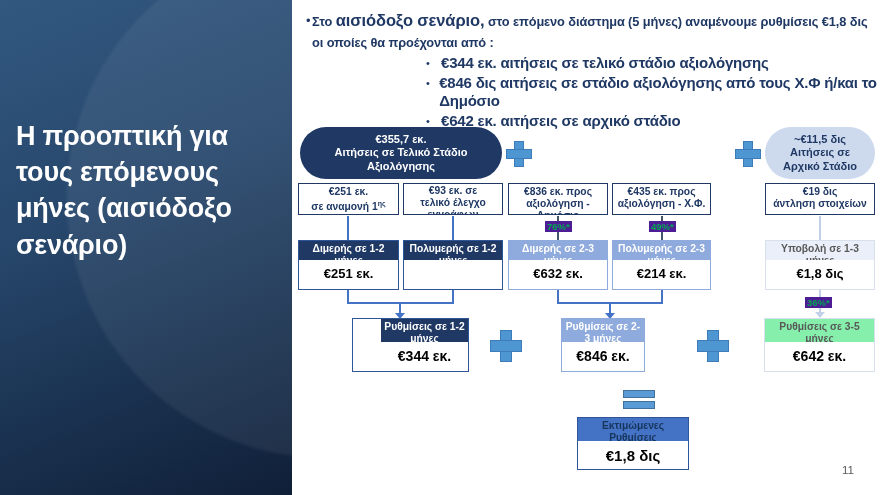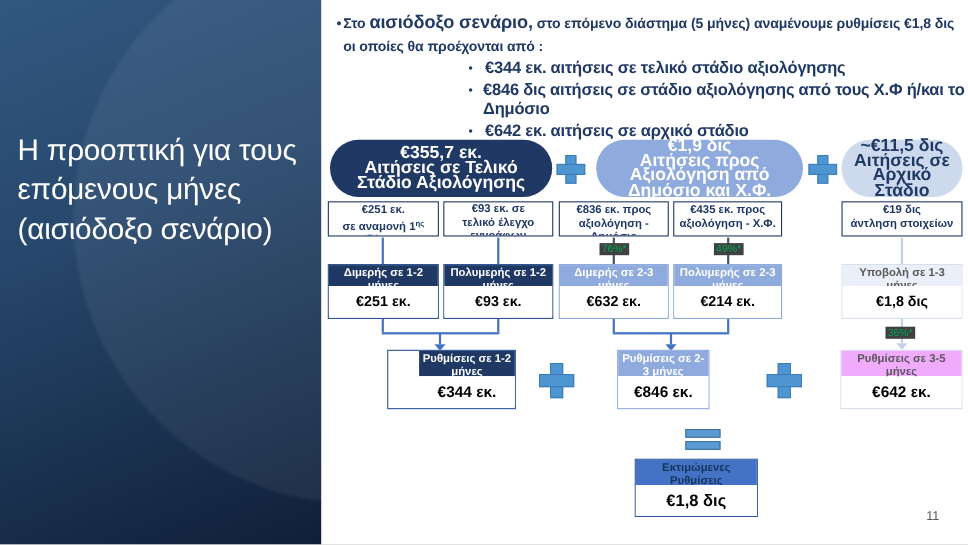--- a/index.html
+++ b/index.html
@@ -6,36 +6,36 @@
   body { font-family:"Liberation Sans", sans-serif; background:#888; }
   .slide { position:relative; width:880px; height:495px; background:#fff; overflow:hidden; margin:0 auto; }
 
   
   .sidebar { position:absolute; left:0; top:0; width:292px; height:495px;
     background:
       radial-gradient(circle 430px at 112% 40%, rgba(255,255,255,0.06) 0 60%, rgba(255,255,255,0) 61%),
       linear-gradient(158deg, #32587F 0%, #27476C 40%, #1A3250 72%, #101F38 100%);
   }
   .sidebar-title { position:absolute; left:16px; top:118px; width:266px;
-    color:#fff; font-size:27px; font-weight:normal; line-height:1.34; letter-spacing:-0.2px; }
+    color:#fff; font-size:27px; font-weight:bold; line-height:1.34; letter-spacing:-0.2px; }
 
   
   .bullets { position:absolute; left:296px; top:10px; width:582px; color:#1F3864; }
   .b-main { display:flex; }
   .b-main .dot { width:16px; padding-left:10px; font-size:13px; line-height:21px; }
   .b-text { width:556px; font-size:12.8px; font-weight:bold; line-height:21px; letter-spacing:-0.1px; }
   .b-text .emph { font-size:16.5px; }
   .b-sub { display:flex; padding-left:130px; margin-top:1px; }
   .b-sub .dot { width:15px; font-size:11px; line-height:18.5px; }
   .b-sub .txt { font-size:15px; font-weight:bold; line-height:18.5px; letter-spacing:-0.2px; }
 
   
   .pill { position:absolute; top:127px; height:52px; border-radius:26px;
     display:flex; flex-direction:column; justify-content:center; text-align:center;
-    font-weight:bold; font-size:16px; line-height:13.5px; padding:2px 6px; }
+    font-weight:bold; font-size:11px; line-height:13.5px; padding:2px 6px; }
   .pill-a { left:300px; width:202px; background:#1F3864; color:#fff; }
   .pill-b { left:542px; width:188px; background:#8FAADC; color:#fff; }
   .pill-c { left:765px; width:110px; background:#CDD9ED; color:#1F3864; }
 
   
   .plus { position:absolute; }
   .plus::before, .plus::after { content:""; position:absolute; background:#4E96D2; border:1px solid #3D7CB8; }
   .plus-sm { width:24px; height:24px; }
   .plus-sm::before { left:8px;  top:0;   width:8px;  height:24px; }
   .plus-sm::after  { left:0;   top:8px;  width:24px; height:8px; }
@@ -55,34 +55,34 @@
   .s3 { left:508px; width:100px; } .s4 { left:612px; width:99px; }
   .s5 { left:765px; width:110px; }
 
   
   .vl { position:absolute; width:2px; background:#4472C4; }
   .hl { position:absolute; height:2px; background:#4472C4; }
   .vl.dark { background:#44546A; } .vl.light, .hl.light { background:#C3D1E8; }
   .arr { position:absolute; width:0; height:0; border-left:5px solid transparent;
     border-right:5px solid transparent; border-top:6px solid #4472C4; }
   .arr.light { border-top-color:#C3D1E8; }
-  .pct { position:absolute; font-size:9.5px; font-weight:normal; color:#00A651;
-    background:#404040; padding:0 2px; z-index:2; }
+  .pct { position:absolute; font-size:9.5px; font-weight:bold; color:#00A651;
+    background:#4c1d95; padding:0 2px; z-index:2; }
 
   
   .fbox { position:absolute; background:#fff; text-align:center; }
   .fbox .hd { overflow:hidden; font-weight:bold; font-size:10.3px; line-height:11.5px; padding:2px 1px 0; }
   .fbox .val { display:flex; align-items:center; justify-content:center;
     font-weight:bold; color:#000; background:#fff; }
   .tl { top:240px; height:50px; } .tl .hd { height:19px; } .tl .val { height:27px; font-size:13px; }
   .res { top:318px; height:54px; } .res .hd { height:23px; } .res .val { height:27px; font-size:14px; }
   .theme-dark { border:1.6px solid #2E5597; } .theme-dark .hd { background:#1F3864; color:#fff; }
   .theme-mid  { border:1.6px solid #8FAADC; } .theme-mid .hd { background:#8FAADC; color:#fff; }
   .theme-pale { border:1.5px solid #D8E0EE; } .theme-pale .hd { background:#EAEFF9; color:#595959; }
-  .res.theme-pale .hd { background:#f0abfc; }
+  .res.theme-pale .hd { background:#86efac; }
   .t1 { left:298px; width:101px; } .t2 { left:403px; width:100px; }
   .t3 { left:508px; width:100px; } .t4 { left:612px; width:99px; }
   .t5 { left:765px; width:110px; }
   .r1 { left:352px; width:117px;padding-left:28px; } .r2 { left:561px; width:84px; } .r3 { left:764px; width:111px; }
 
   
   .total { left:577px; width:112px; top:417px; height:53px; border:1.6px solid #2E5597;text-align:center; }
   .total .hd { height:23px; background:#4472C4; color:#17365D; }
   .total .val { height:28px; font-size:15px; }
 
@@ -117,24 +117,20 @@
       <span class="dot">•</span>
       <span class="txt">€642 εκ. αιτήσεις σε αρχικό στάδιο</span>
     </div>
   </div>
 
   <div class="pill pill-a">
     <div>€355,7 εκ.</div>
     <div>Αιτήσεις σε Τελικό Στάδιο Αξιολόγησης</div>
   </div>
   <div class="plus plus-sm" style="left:506px; top:141px;"></div>
-  <div class="pill pill-b">
-    <div>€1,9 δις</div>
-    <div>Αιτήσεις προς Αξιολόγηση από Δημόσιο και Χ.Φ.</div>
-  </div>
   <div class="plus plus-sm" style="left:735px; top:141px;"></div>
   <div class="pill pill-c">
     <div>~€11,5 δις</div>
     <div>Αιτήσεις σε Αρχικό Στάδιο</div>
   </div>
 
   <div class="sbox s1">
     <div>€251 εκ.</div>
     <div><span>σε αναμονή 1</span><sup>ης</sup><span> δόσης</span></div>
   </div>
@@ -163,21 +159,20 @@
   <div class="vl light" style="left:819px; top:216px; height:24px;"></div>
   <span class="pct" style="left:545px; top:221px;">76%*</span>
   <span class="pct" style="left:649px; top:221px;">49%*</span>
 
   <div class="fbox tl theme-dark t1">
     <div class="hd">Διμερής σε 1-2 μήνες</div>
     <div class="val">€251 εκ.</div>
   </div>
   <div class="fbox tl theme-dark t2">
     <div class="hd">Πολυμερής σε 1-2 μήνες</div>
-    <div class="val">€93 εκ.</div>
   </div>
   <div class="fbox tl theme-mid t3">
     <div class="hd">Διμερής σε 2-3 μήνες</div>
     <div class="val">€632 εκ.</div>
   </div>
   <div class="fbox tl theme-mid t4">
     <div class="hd">Πολυμερής σε 2-3 μήνες</div>
     <div class="val">€214 εκ.</div>
   </div>
   <div class="fbox tl theme-pale t5">

